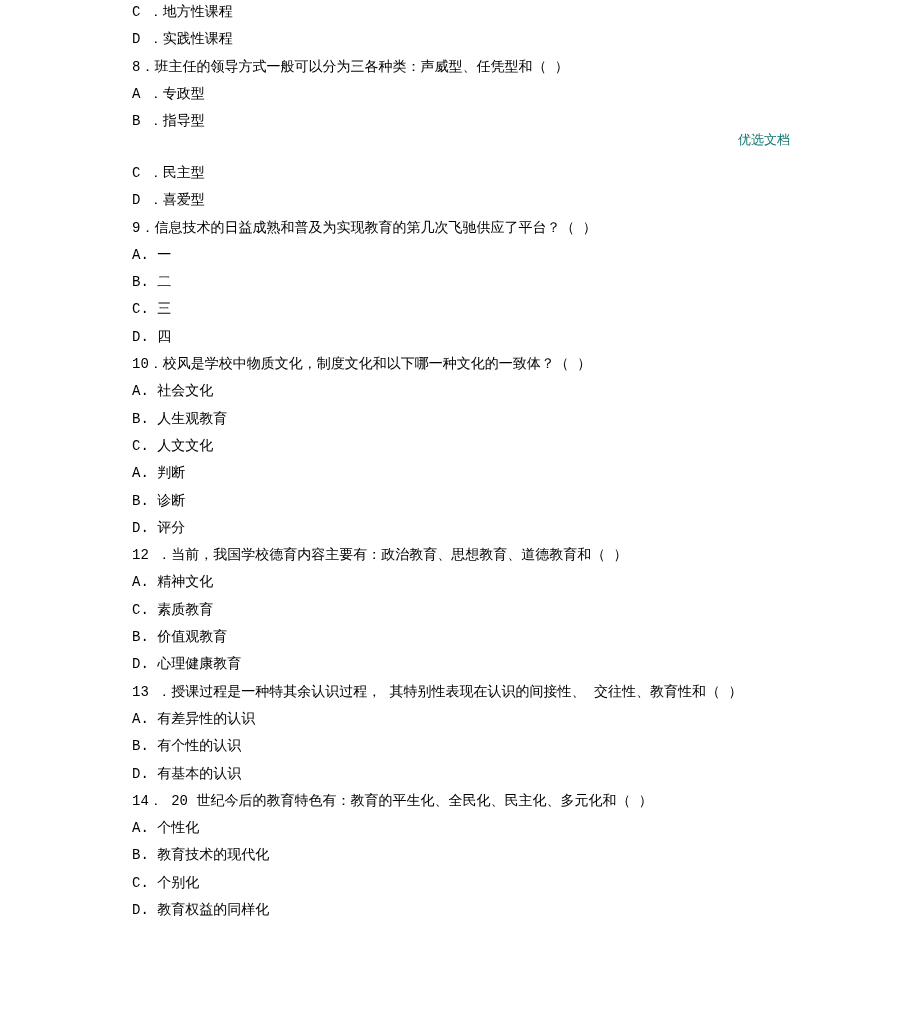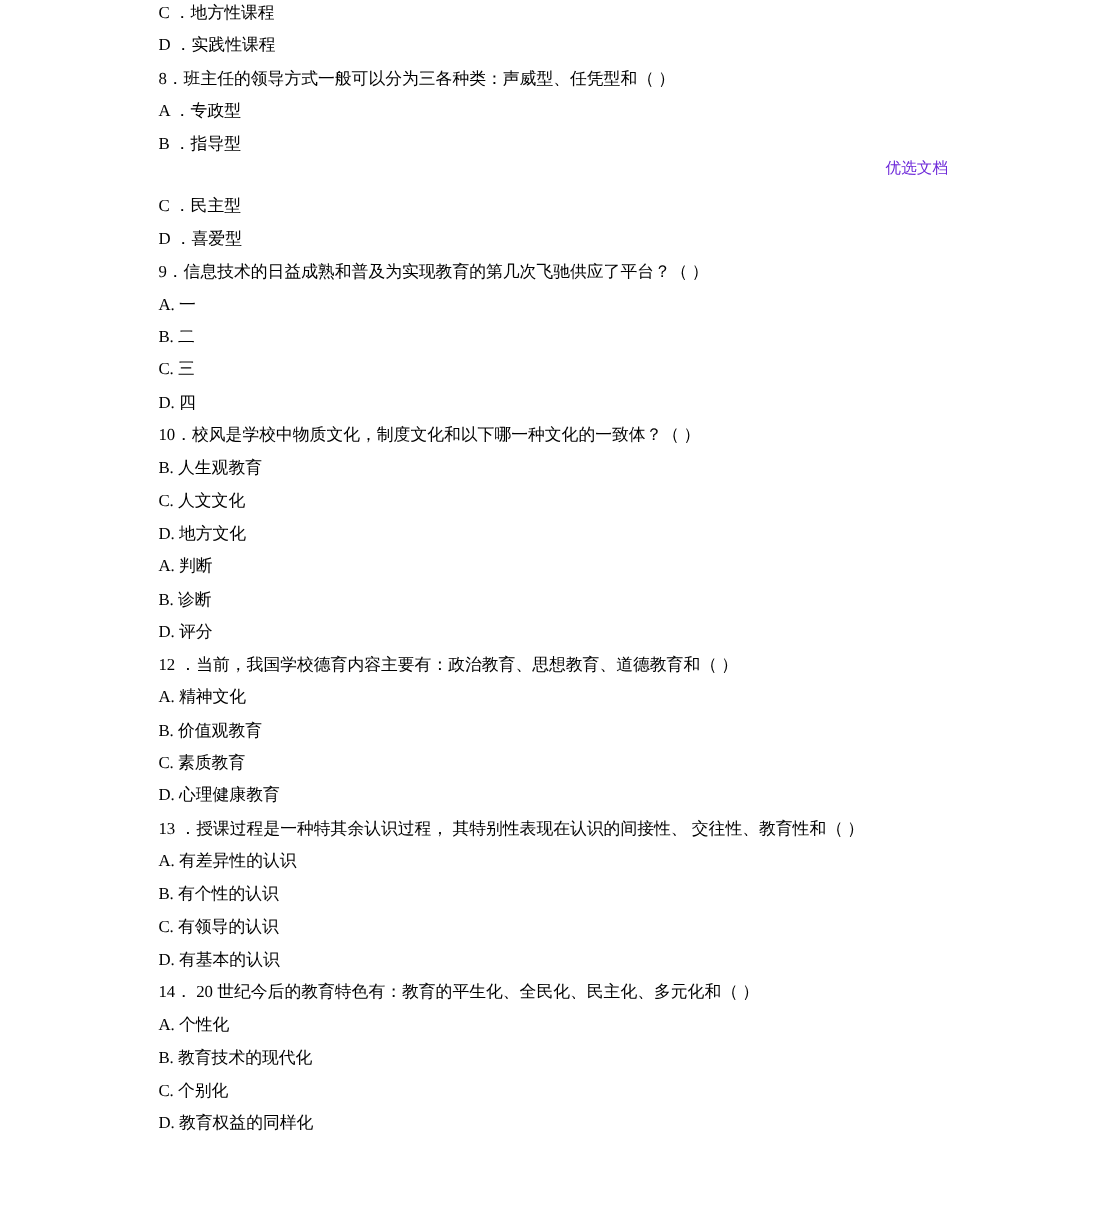--- a/index.html
+++ b/index.html
@@ -12,27 +12,28 @@
       font-family: "SimSun", "宋体", serif;
       font-size: 14px;
       color: #000;
       width: 920px;
       padding: 4px 0 20px 132px;
       line-height: 1.2;
     }
     .line {
       margin-bottom: 10.5px;
       white-space: nowrap;
+      font-family: Liberation Mono, monospace;
     }
     .header-note {
       position: absolute;
       right: 130px;
       top: 132px;
       font-size: 13px;
-      color: #6d28d9;
+      color: #0f766e;
     }
   </style>
 </head>
 <body>
 
 <div class="header-note">优选文档</div>
 
 <div>
   <div class="line">C ．地方性课程</div>
   <div class="line">D ．实践性课程</div>
@@ -41,35 +42,34 @@
   <div class="line">B ．指导型</div>
   <div class="line" style="height:14px;"></div>
   <div class="line">C ．民主型</div>
   <div class="line">D ．喜爱型</div>
   <div class="line">9．信息技术的日益成熟和普及为实现教育的第几次飞驰供应了平台？（             ）</div>
   <div class="line">A. 一</div>
   <div class="line">B. 二</div>
   <div class="line">C. 三</div>
   <div class="line">D. 四</div>
   <div class="line">10．校风是学校中物质文化，制度文化和以下哪一种文化的一致体？（  ）</div>
+  <div class="line">A. 社会文化</div>
   <div class="line">B. 人生观教育</div>
   <div class="line">C. 人文文化</div>
-  <div class="line">D. 地方文化</div>
   <div class="line">A. 判断</div>
   <div class="line">B. 诊断</div>
   <div class="line">D. 评分</div>
   <div class="line">12 ．当前，我国学校德育内容主要有：政治教育、思想教育、道德教育和（  ）</div>
   <div class="line">A. 精神文化</div>
+  <div class="line">C. 素质教育</div>
   <div class="line">B. 价值观教育</div>
-  <div class="line">C. 素质教育</div>
   <div class="line">D. 心理健康教育</div>
   <div class="line">13 ．授课过程是一种特其余认识过程，  其特别性表现在认识的间接性、  交往性、教育性和（   ）</div>
   <div class="line">A. 有差异性的认识</div>
   <div class="line">B. 有个性的认识</div>
-  <div class="line">C. 有领导的认识</div>
   <div class="line">D. 有基本的认识</div>
   <div class="line">14．  20 世纪今后的教育特色有：教育的平生化、全民化、民主化、多元化和（   ）</div>
   <div class="line">A. 个性化</div>
   <div class="line">B. 教育技术的现代化</div>
   <div class="line">C. 个别化</div>
   <div class="line">D. 教育权益的同样化</div>
 
 </div>
 
 </body></html>

